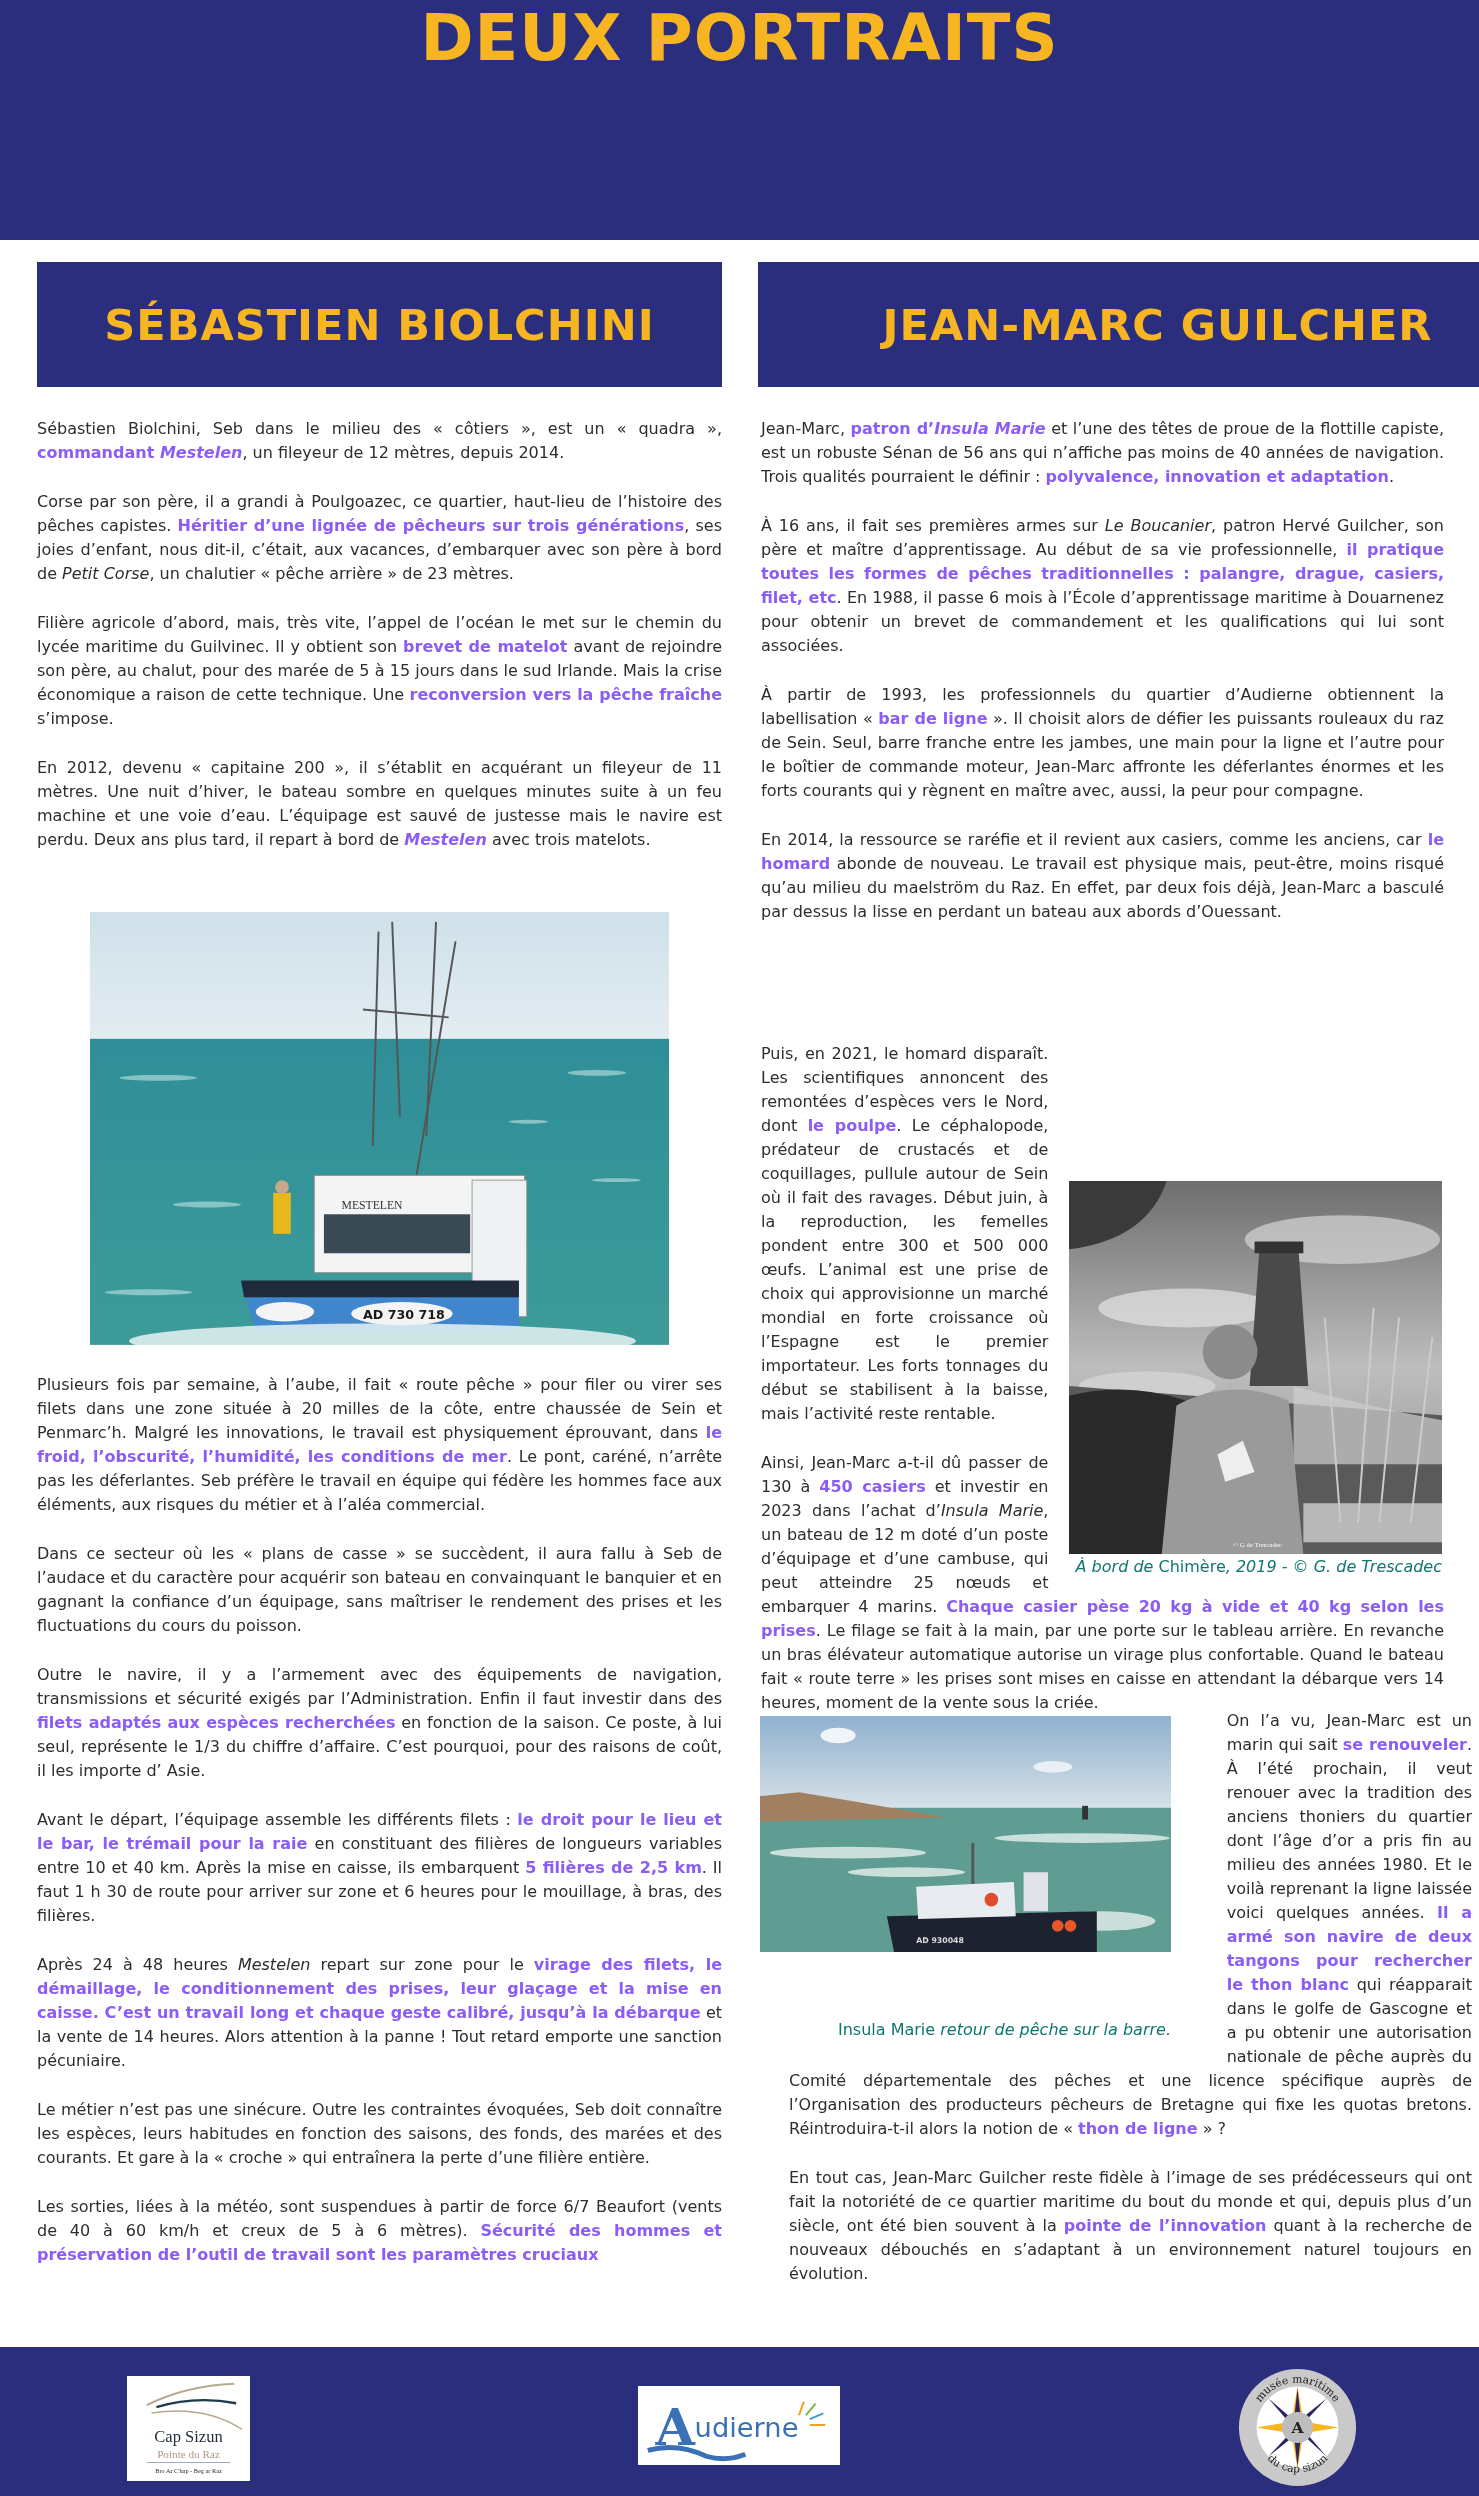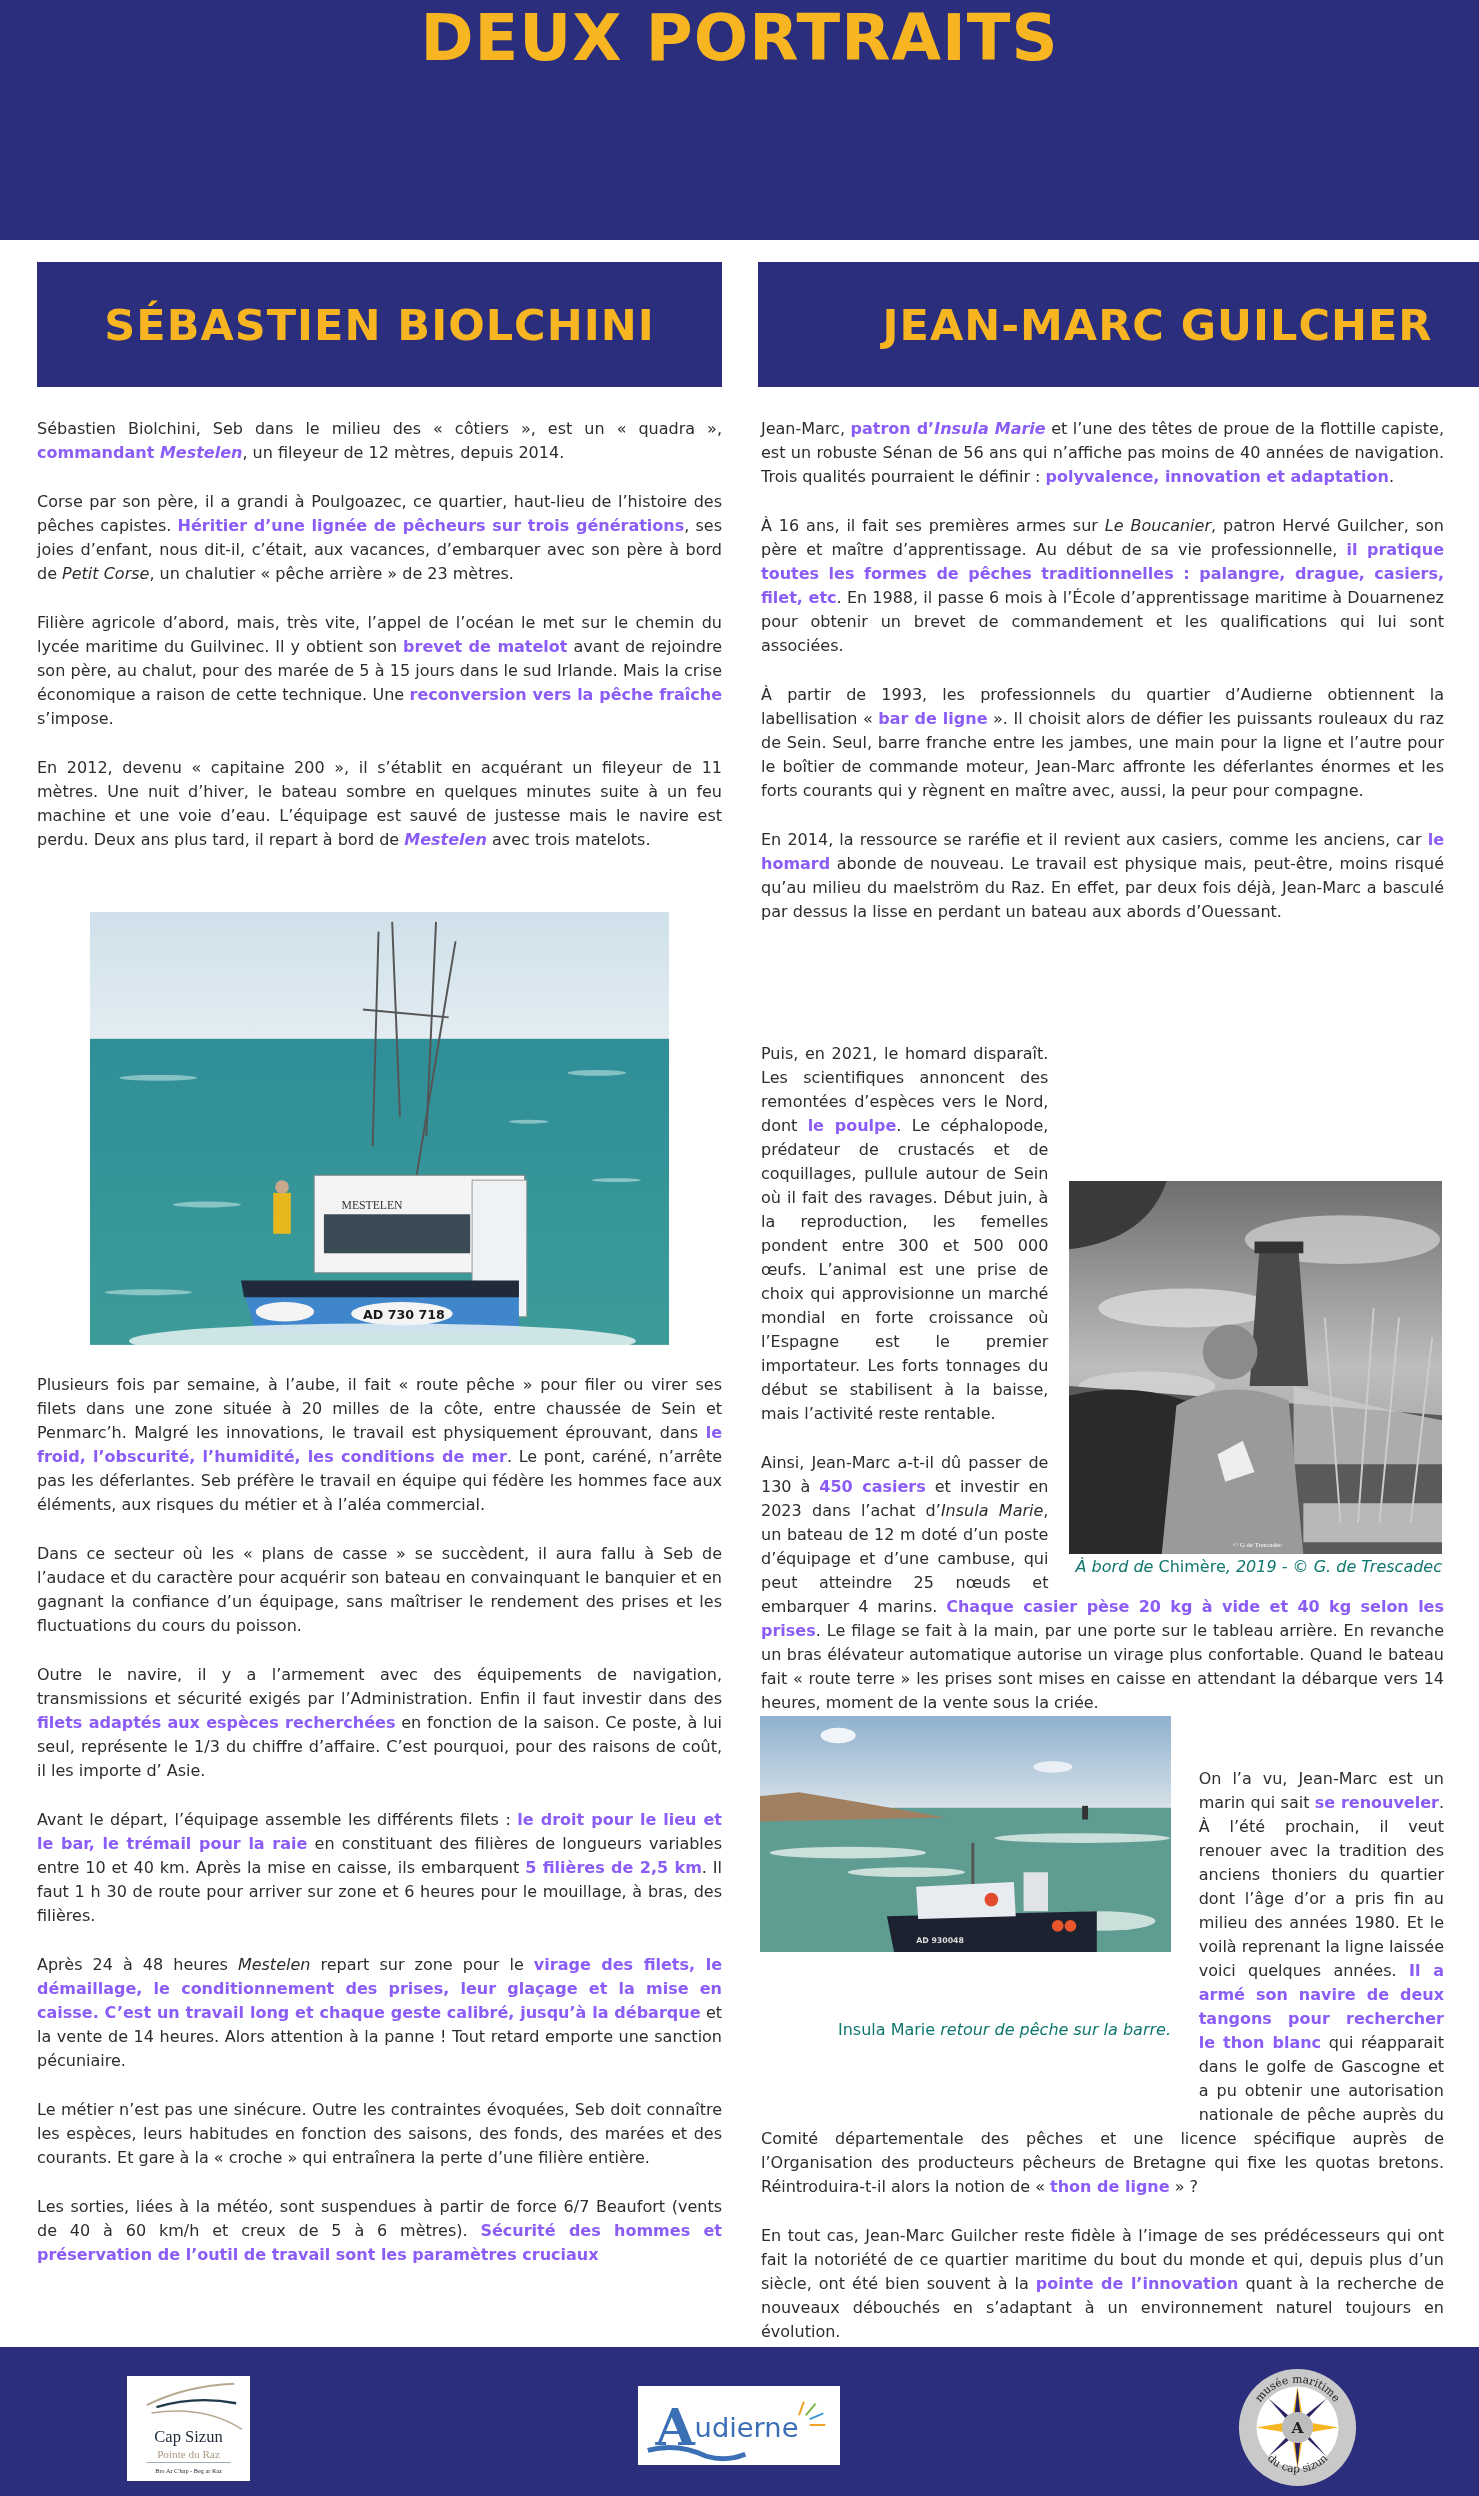--- a/index.html
+++ b/index.html
@@ -185,21 +185,21 @@
     <path d="M270,160 L295,160 L295,200 L270,200 Z" fill="#e0e4e8"></path>
     <line x1="218" y1="130" x2="218" y2="172" stroke="#555" stroke-width="3"></line>
     <circle cx="237" cy="188" r="7" fill="#e24a2e"></circle>
     <circle cx="305" cy="215" r="6" fill="#e8572b"></circle>
     <circle cx="318" cy="215" r="6" fill="#e8572b"></circle>
     <text x="160" y="232" font-family="DejaVu Sans, sans-serif" font-size="8" font-weight="bold" fill="#ddd">AD 930048</text>
   </svg>
 </div>
 <div class="caption" style="left:760px; top:2020px; width:411px; font-size:16px;"><span>Insula Marie</span><span class="i"> retour de pêche sur la barre.</span></div>
 
-<div class="col right-col" style="top:1767px;">
+<div class="col right-col" style="top:1709px;margin-left:28px;">
   <div style="float:left; width:426px; height:341px; margin:0 11.7px 0 0;"></div>
   <p><span>On l’a vu, Jean-Marc est un marin qui sait </span><span class="b">se renouveler</span><span>. À l’été prochain, il veut renouer avec la tradition des anciens thoniers du quartier dont l’âge d’or a pris fin au milieu des années 1980. Et le voilà reprenant la ligne laissée voici quelques années. </span><span class="b">Il a armé son navire de deux tangons pour rechercher le thon blanc</span><span> qui réapparait dans le golfe de Gascogne et a pu obtenir une autorisation nationale de pêche auprès du Comité départementale des pêches et une licence spécifique auprès de l’Organisation des producteurs pêcheurs de Bretagne qui fixe les quotas bretons. Réintroduira-t-il alors la notion de « </span><span class="b">thon de ligne</span><span> » ?</span></p>
   <p><span>En tout cas, Jean-Marc Guilcher reste fidèle à l’image de ses prédécesseurs qui ont fait la notoriété de ce quartier maritime du bout du monde et qui, depuis plus d’un siècle, ont été bien souvent à la </span><span class="b">pointe de l’innovation</span><span> quant à la recherche de nouveaux débouchés en s’adaptant à un environnement naturel toujours en évolution.</span></p>
 </div>
 
 <div class="footer">
   <div class="logo-box" style="left:127px; top:29px; width:123px; height:105px;">
     <svg width="123" height="105" viewBox="0 0 126 108">
       <path d="M20,30 Q60,10 110,8" stroke="#b6a98f" stroke-width="2" fill="none"></path>
       <path d="M30,32 Q70,20 112,28" stroke="#1f3a4a" stroke-width="2.5" fill="none"></path>

